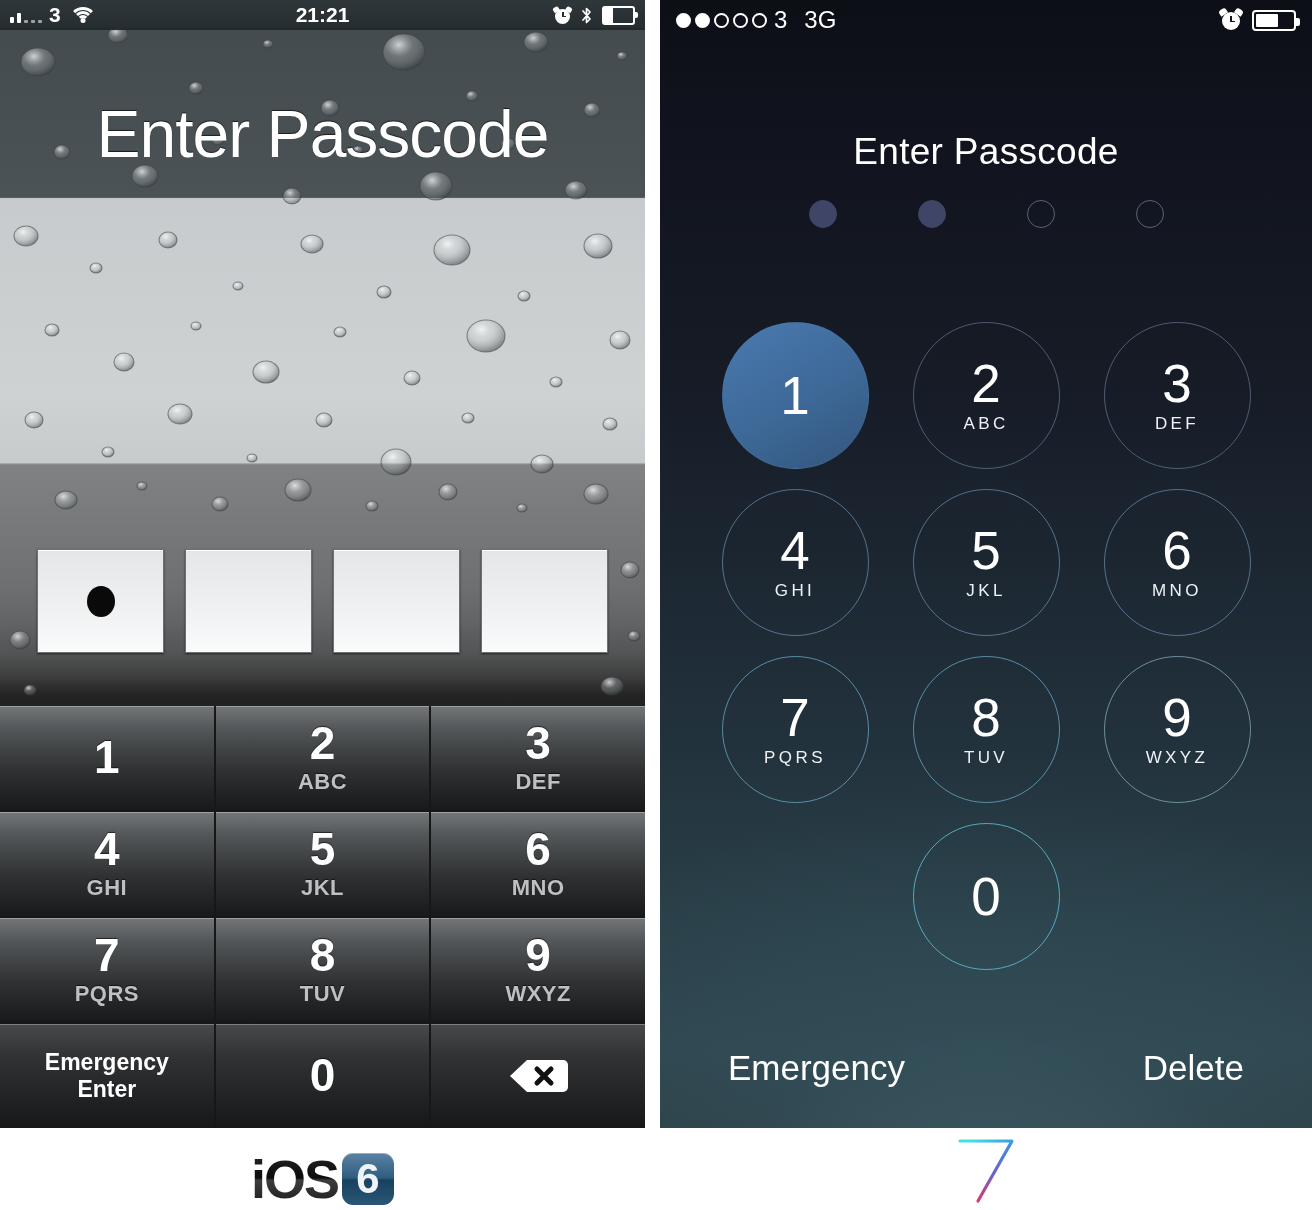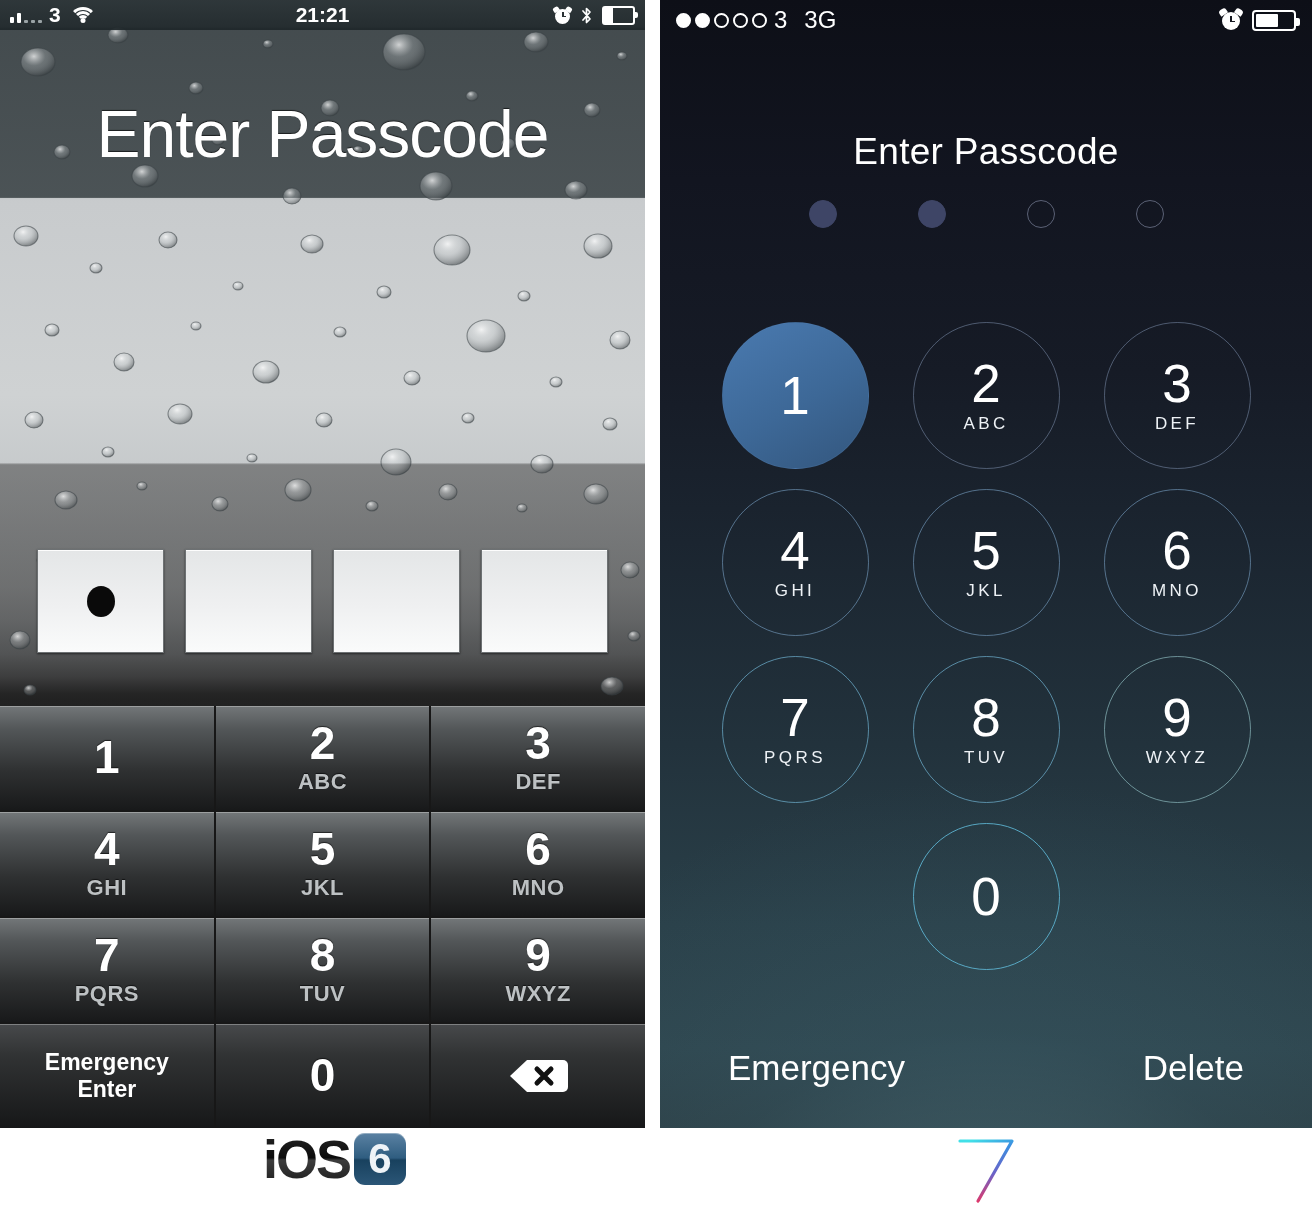--- a/index.html
+++ b/index.html
@@ -63,21 +63,21 @@
      background:#171717;gap:2px;}
   .lkey{position:relative;display:flex;flex-direction:column;align-items:center;justify-content:center;
      background:linear-gradient(to bottom,rgba(120,124,126,.95) 0%,rgba(86,90,92,.95) 22%,rgba(48,50,51,.96) 62%,rgba(24,25,26,.98) 100%);
      box-shadow:inset 0 1px 0 rgba(255,255,255,.30);color:#fff;}
   .lkey.row4{background:linear-gradient(to bottom,rgba(74,76,78,.95) 0%,rgba(50,52,53,.96) 30%,rgba(22,23,24,.98) 100%);}
   .lkey .num{font-size:46px;font-weight:bold;line-height:.98;text-shadow:0 -1px 1px rgba(0,0,0,.6);}
   .lkey .let{font-size:22px;font-weight:bold;color:#bdc1c3;letter-spacing:.5px;margin-top:2px;text-shadow:0 -1px 1px rgba(0,0,0,.6);}
   .lkey .ec{font-size:23px;font-weight:bold;line-height:1.18;text-align:center;}
   .bsp{width:62px;height:40px;position:relative;}
   .l-foot{position:absolute;left:0;top:1128px;width:645px;height:82px;background:#fff;
-     display:flex;align-items:flex-start;justify-content:center;padding-left:12px;}
+     display:flex;align-items:flex-end;justify-content:center;}
   .ios6logo{display:flex;align-items:center;gap:4px;}
   .ios6logo .txt{font-size:54px;font-weight:bold;letter-spacing:-2px;
      background:linear-gradient(to bottom,#ararara 0%,#111 50%,#4a4a4a 51%,#151515 100%);
      background:linear-gradient(to bottom,#2c2c2c 0%,#0b0b0b 48%,#3d3d3d 52%,#161616 100%);
      -webkit-background-clip:text;background-clip:text;color:transparent;}
   .ios6logo .badge{width:52px;height:52px;border-radius:11px;
      background:linear-gradient(to bottom,#5b82a3 0%,#2f5d80 48%,#18415e 52%,#2b5677 100%);
      display:flex;align-items:center;justify-content:center;
      font-size:42px;font-weight:bold;color:#eef3f7;
      box-shadow:inset 0 1px 0 rgba(255,255,255,.35);}

